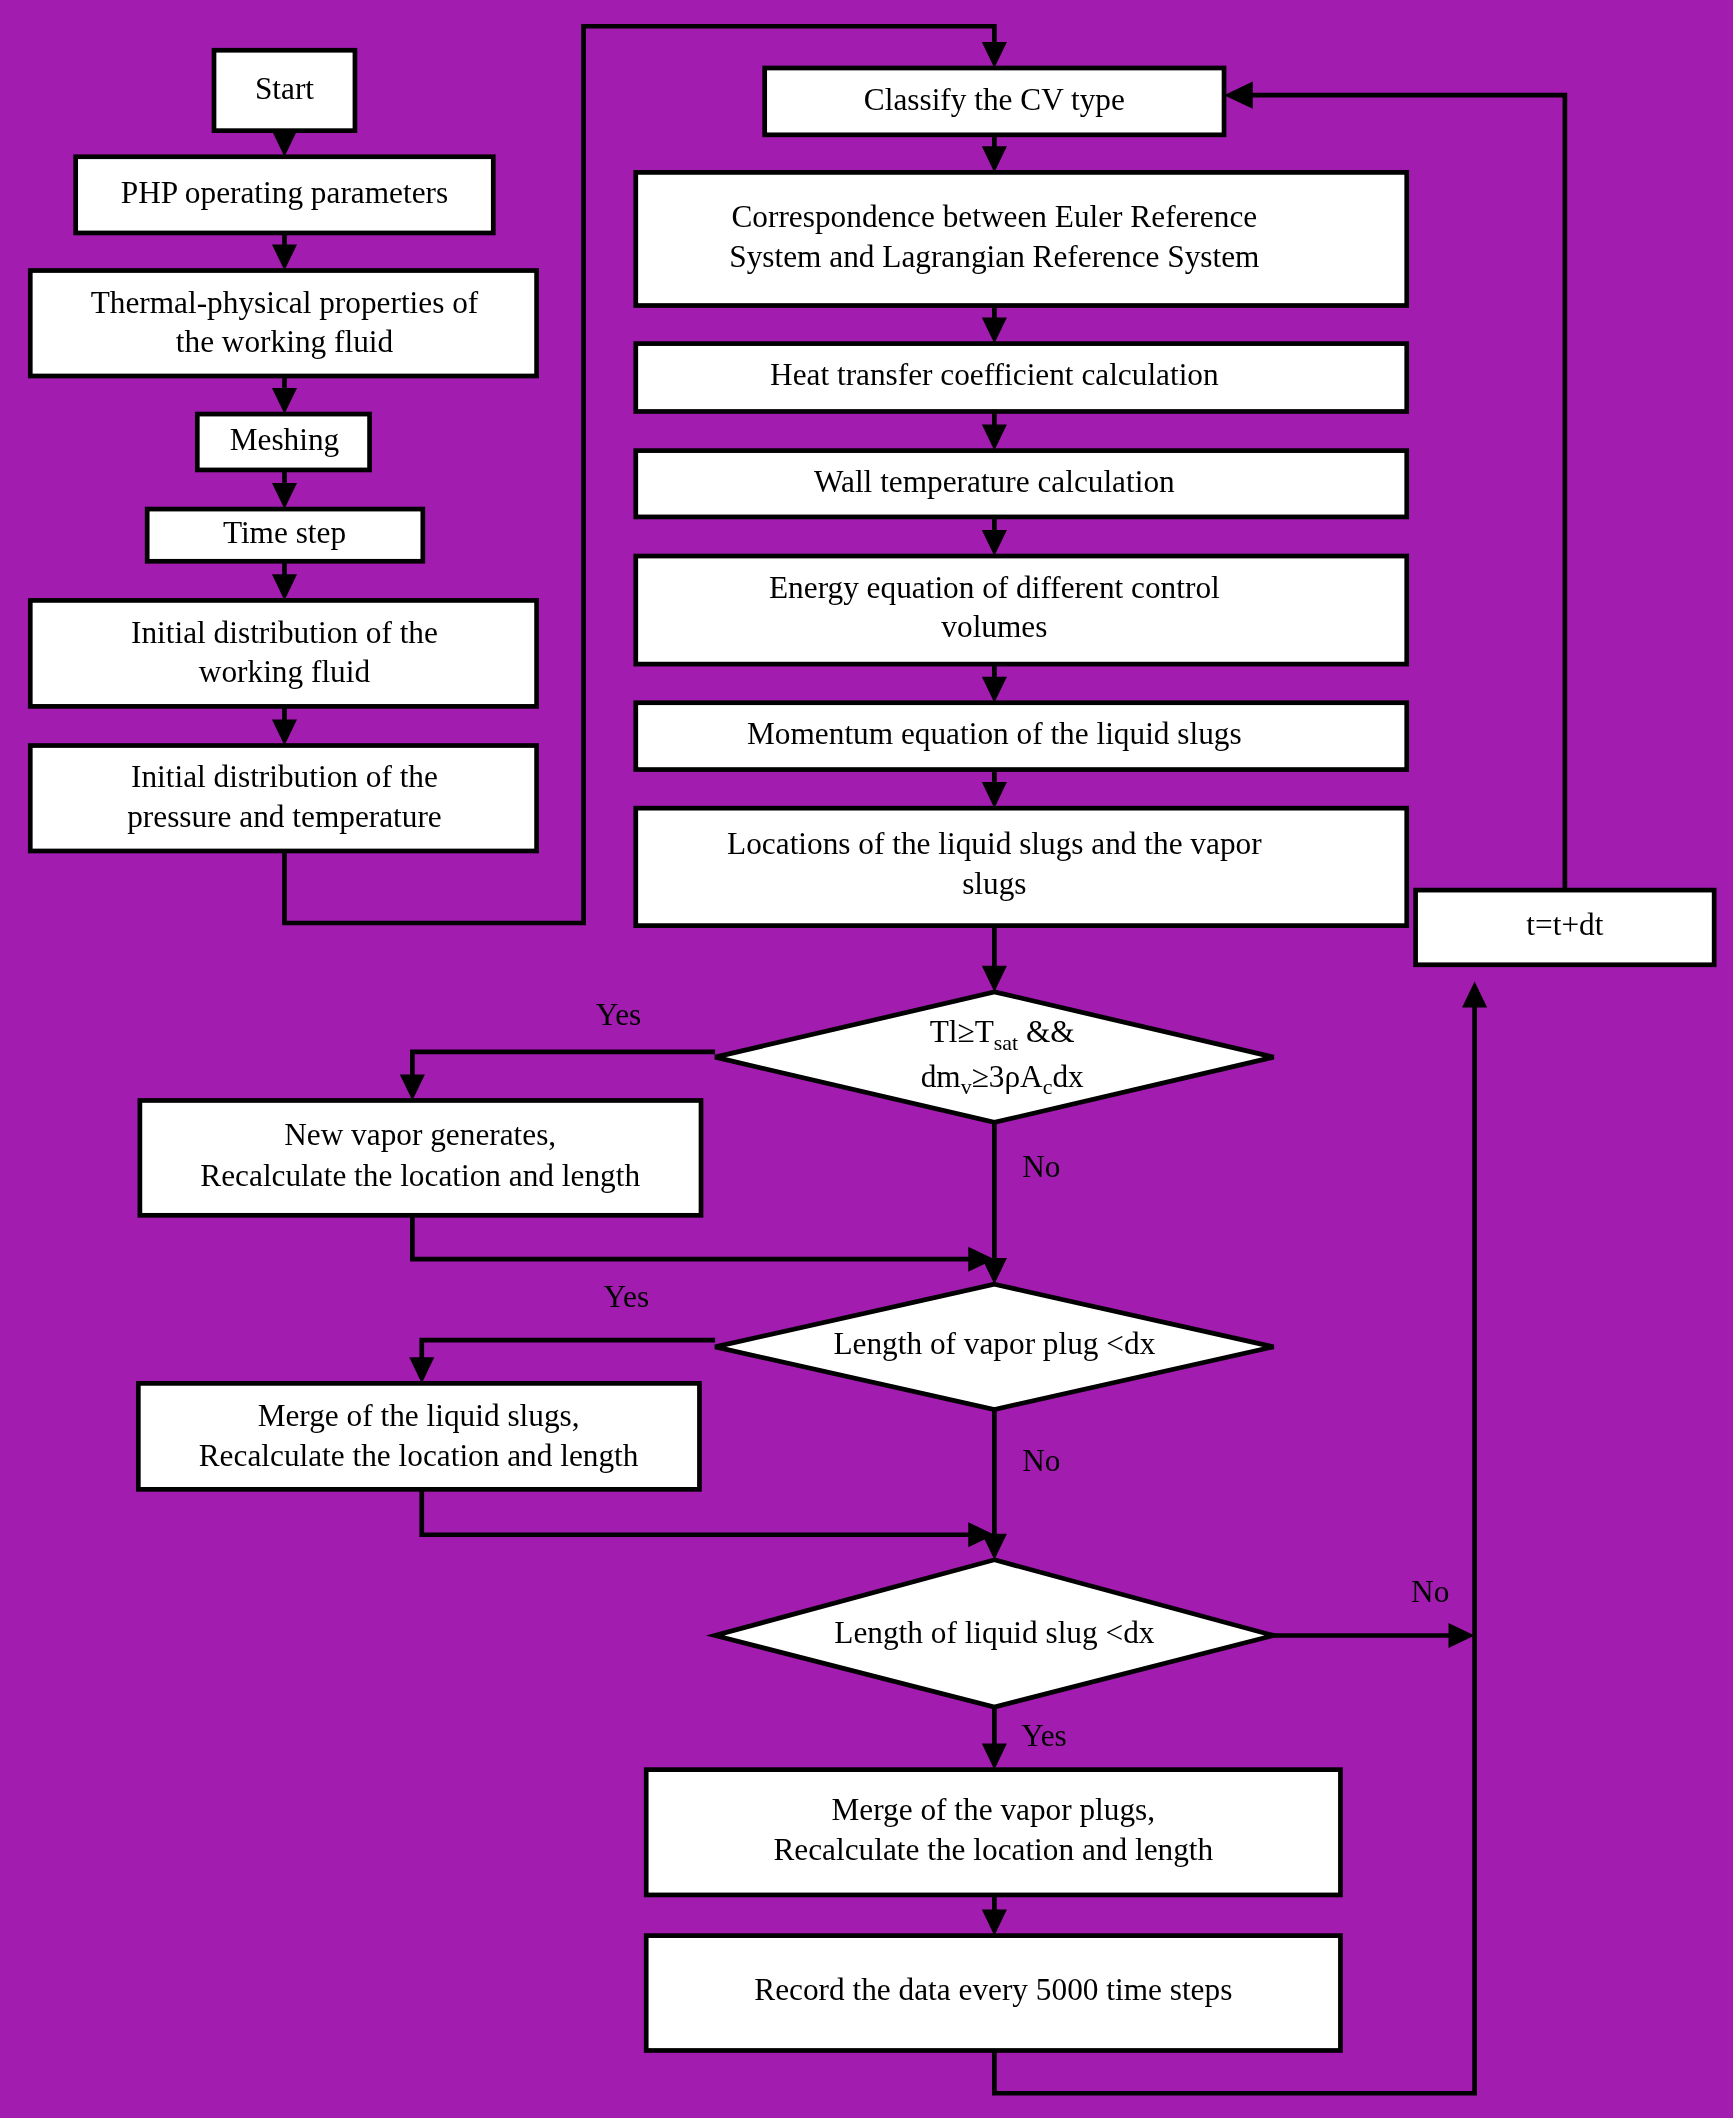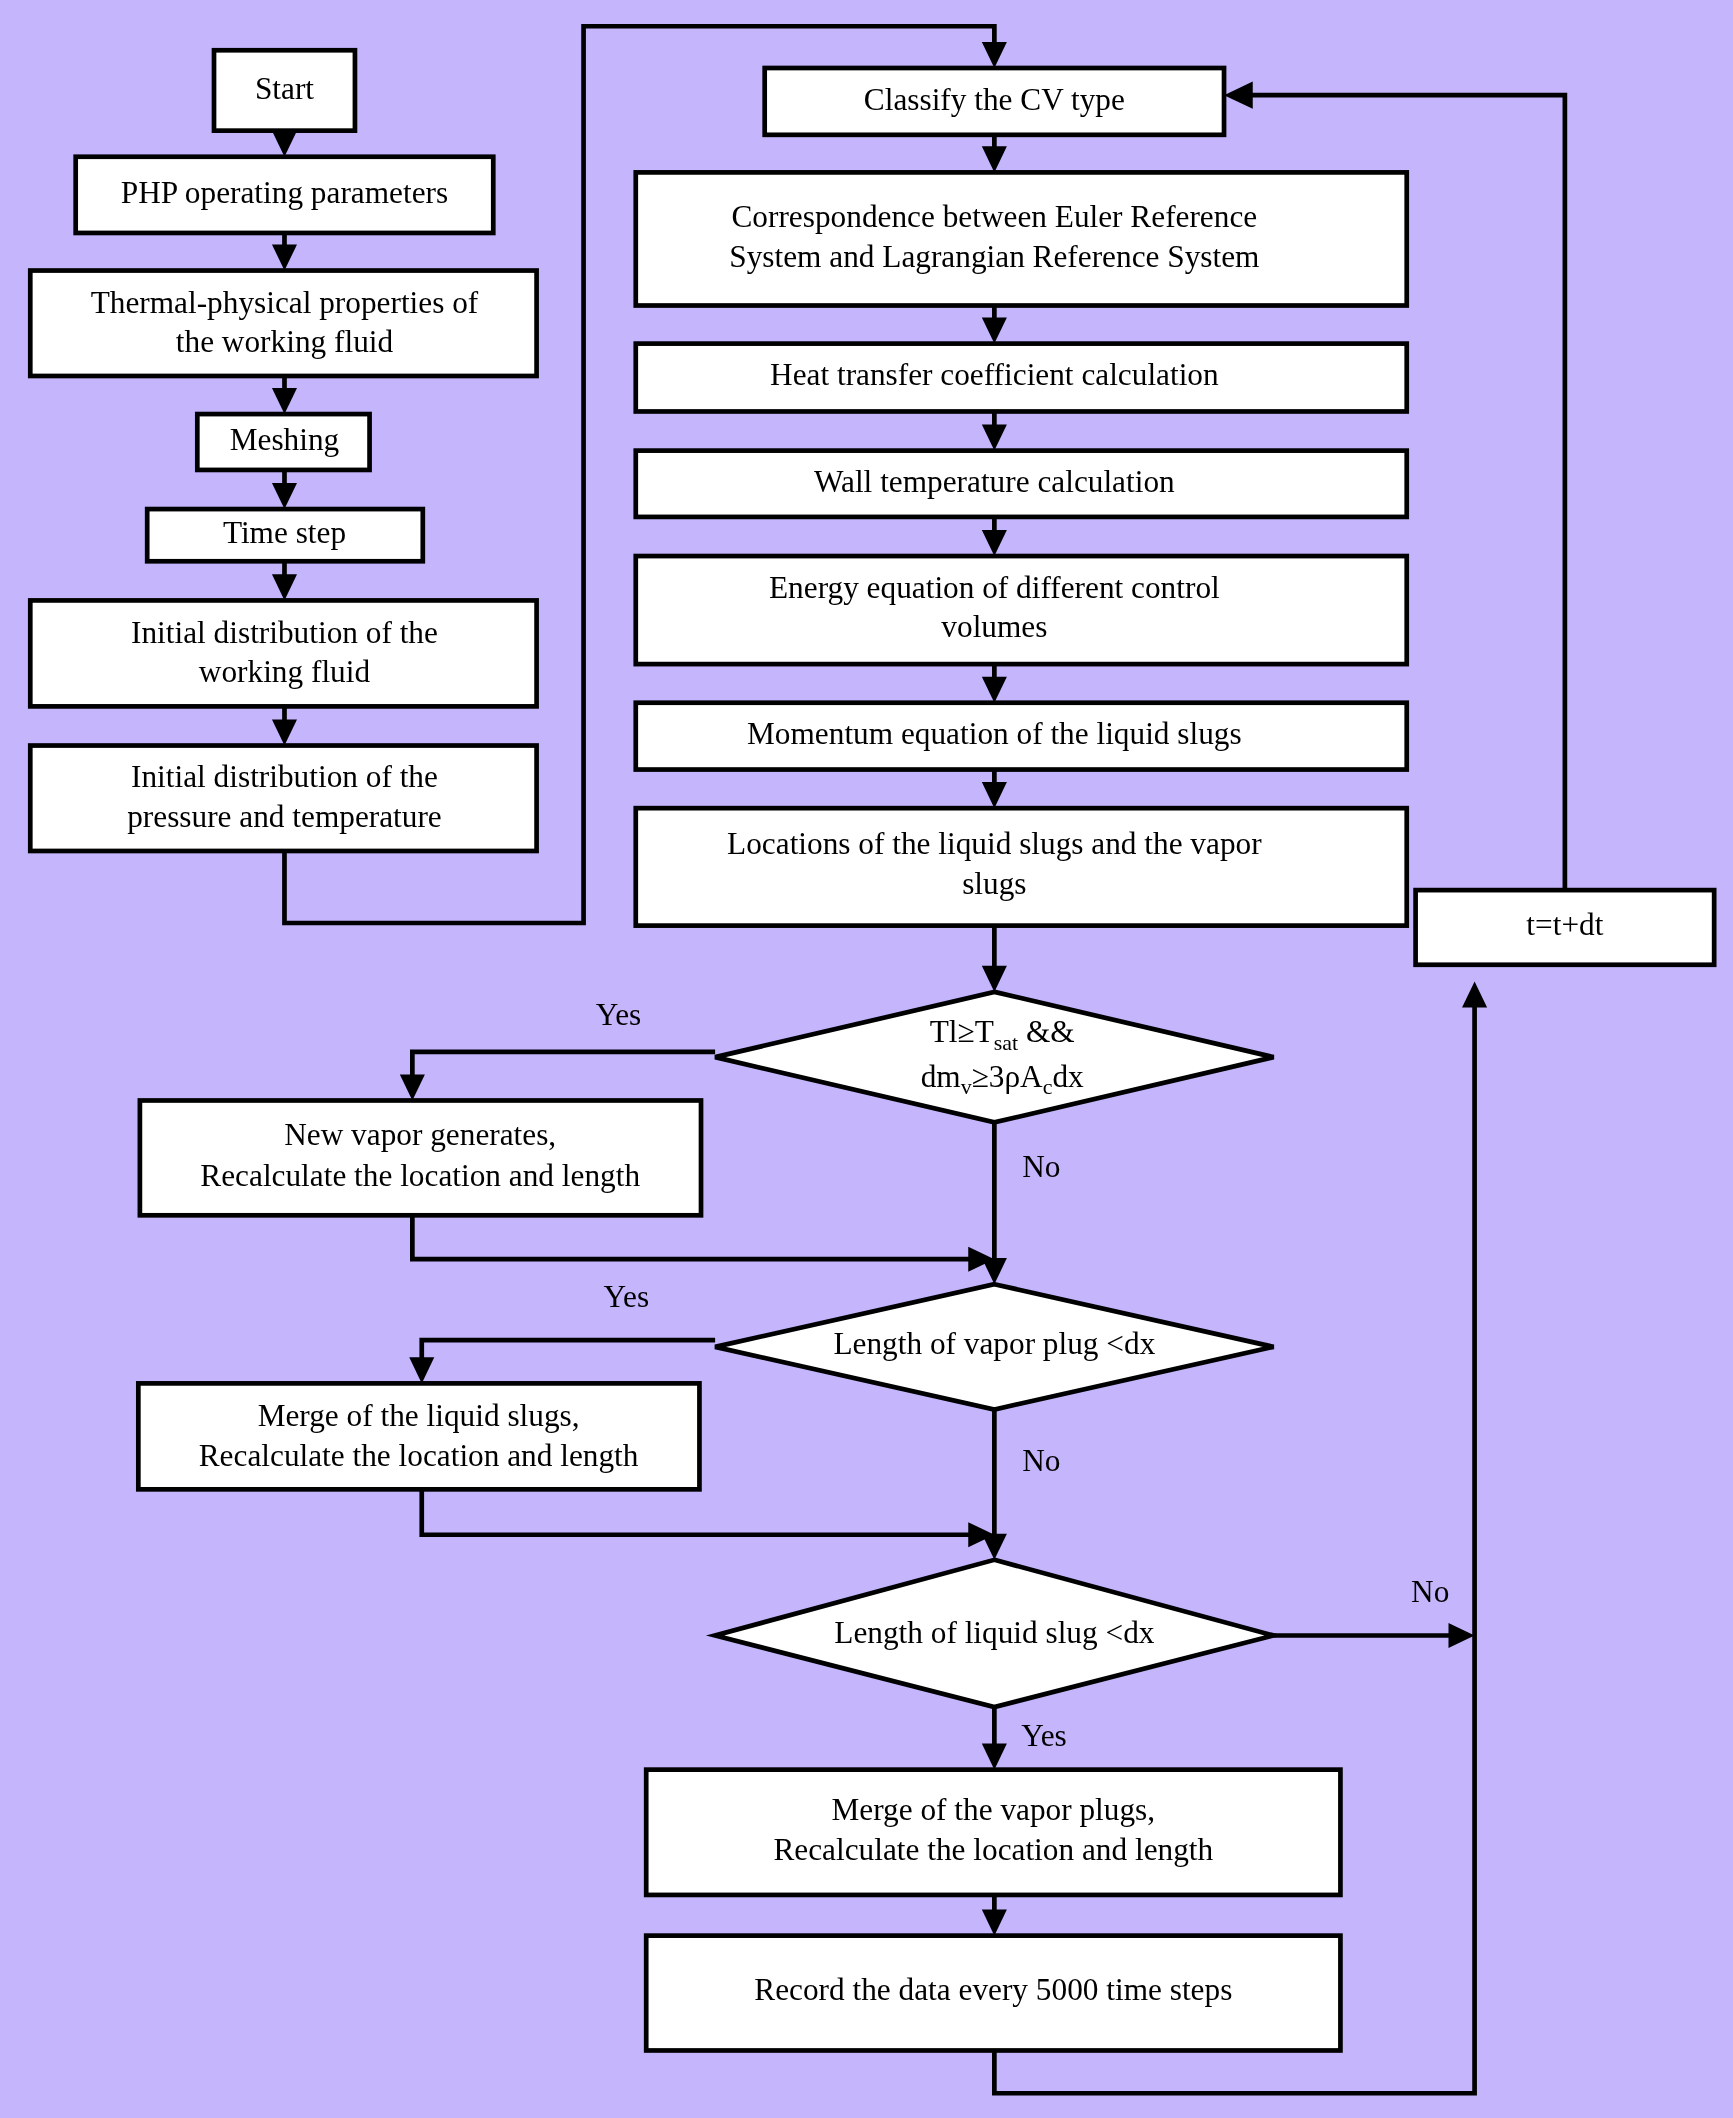--- a/index.html
+++ b/index.html
@@ -4,21 +4,21 @@
 <style>
   html, body {
     margin: 0;
     padding: 0;
     background: #ffffff;
   }
   #flow-root {
     position: relative;
     width: 1734px;
     height: 2119px;
-    background: #c4b5fd;
+    background: #a21caf;
     font-family: "Liberation Serif", "DejaVu Serif", serif;
   }
   svg#flow-svg {
     position: absolute;
     left: 0;
     top: 0;
     width: 1734px;
     height: 2119px;
     display: block;
   }

